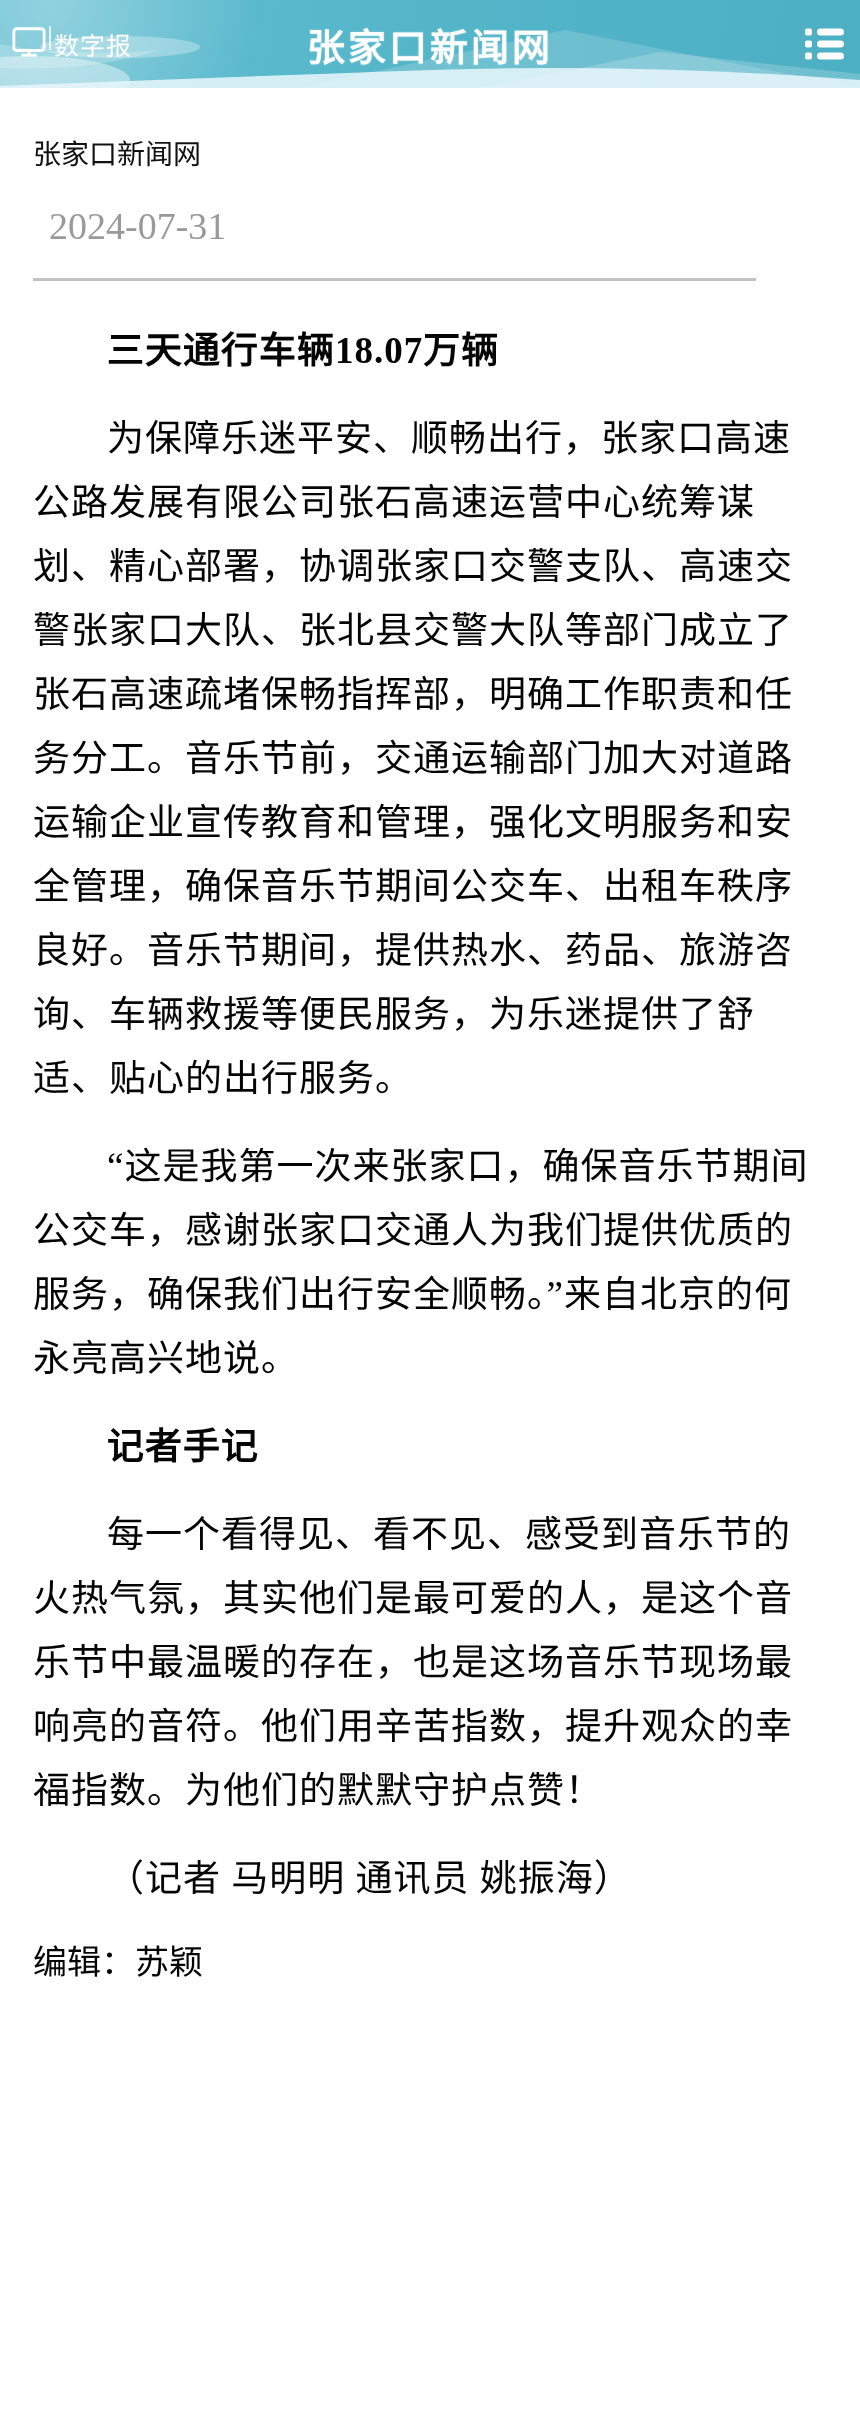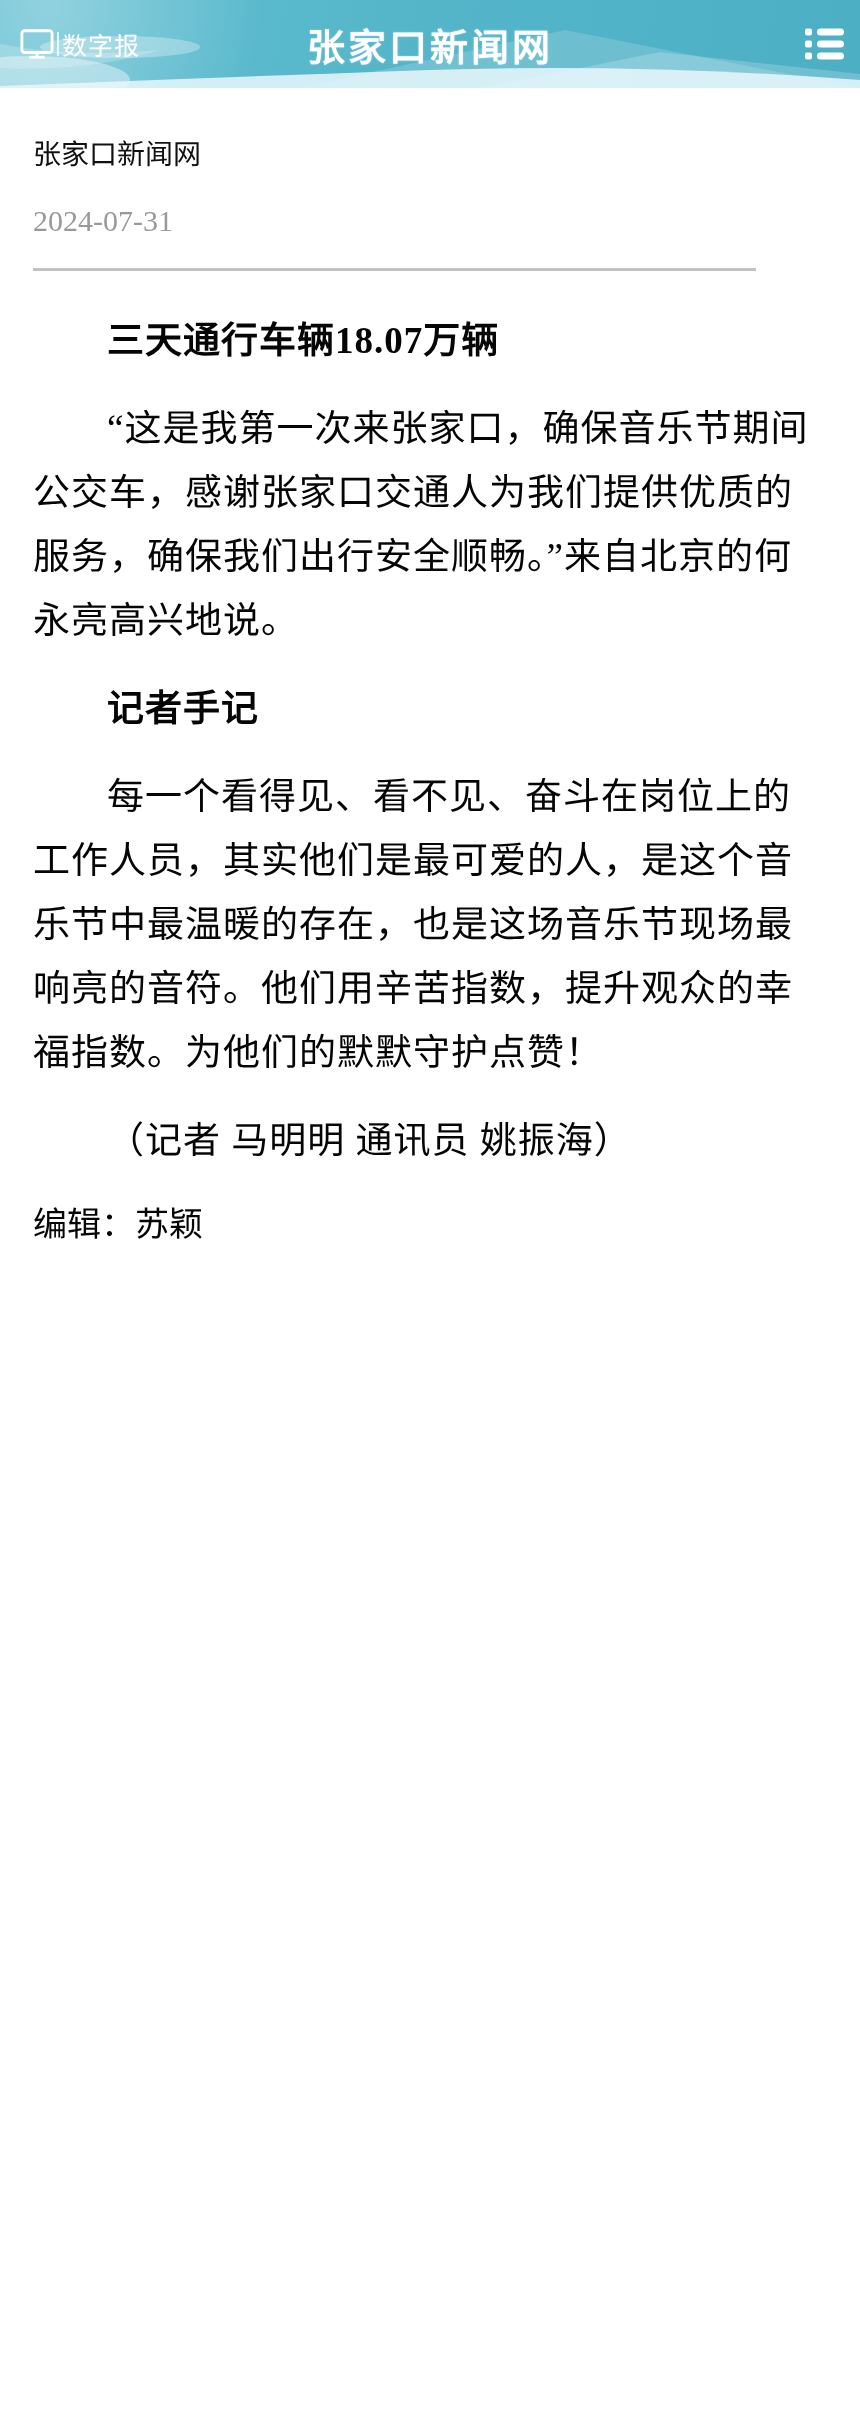--- a/index.html
+++ b/index.html
@@ -19,21 +19,21 @@
     background:
       radial-gradient(circle at 6% 8%, rgba(255,255,255,0.30), rgba(255,255,255,0) 26%),
       linear-gradient(100deg, var(--teal-start,#63bfd2) 0%, #55b6ca 45%, var(--teal-end,#4cafc4) 100%);
     overflow:hidden;
   }
   .header-decor{position:absolute;left:0;top:0;width:860px;height:88px;z-index:1;}
   .header-inner{
     position:relative;z-index:2;height:100%;
     display:flex;align-items:center;
   }
-  .header-left{display:flex;align-items:center;gap:3px;padding-left:20px;}
+  .header-left{display:flex;align-items:flex-start;gap:3px;padding-left:12px;}
   .monitor-btn{display:inline-flex;align-items:center;cursor:pointer;}
   .header-vline{width:2px;height:24px;background:rgba(255,255,255,0.75);}
   .digital-label{color:#ffffff;font-size:25px;letter-spacing:1px;cursor:pointer;}
   .site-logo{
     position:absolute;left:50%;top:50%;
     transform:translate(-50%,-50%);
     color:#ffffff;font-size:38px;font-weight:bold;letter-spacing:3px;
     white-space:nowrap;cursor:pointer;
     text-shadow:0 0 2px rgba(255,255,255,0.4);
   }
@@ -46,22 +46,23 @@
   .menu-bar{width:27px;height:7px;border-radius:4px;background:#ffffff;}
 
   
   .content{padding:0 33px;}
   .title{
     margin:24px 0 0 0;
     font-size:47px;line-height:70px;font-weight:400;color:#050505;
   }
   .source{margin-top:44px;font-size:28px;color:#111;}
   .date{
-    margin-top:32px;font-size:30px;color:var(--date-gray,#999999);
+    margin-top:32px;font-size:38px;color:var(--date-gray,#999999);
     font-family:"Liberation Serif", serif;
+    margin-left:16px;
   }
   .divider{
     margin:30px 0 0 0;border:none;height:3px;width:723px;
     background:var(--divider-gray,#c2c2c2);
   }
   .body-text{
     margin-top:38px;
     font-size:37px;line-height:64px;letter-spacing:1px;color:#050505;
     font-family:"Liberation Serif", serif;
   }
@@ -124,22 +125,23 @@
   <main class="content">
 
     <div class="source">张家口新闻网</div>
 
     <div class="date">2024-07-31</div>
 
     <hr class="divider">
 
     <div class="body-text">
         <p class="bold">三天通行车辆18.07万辆</p>
+        <p class="">为保障乐迷平安、顺畅出行，张家口高速公路发展有限公司张石高速运营中心统筹谋划、精心部署，协调张家口交警支队、高速交警张家口大队、张北县交警大队等部门成立了张石高速疏堵保畅指挥部，明确工作职责和任务分工。音乐节前，交通运输部门加大对道路运输企业宣传教育和管理，强化文明服务和安全管理，确保音乐节期间公交车、出租车秩序良好。音乐节期间，提供热水、药品、旅游咨询、车辆救援等便民服务，为乐迷提供了舒适、贴心的出行服务。</p>
         <p class="">“这是我第一次来张家口，确保音乐节期间公交车，感谢张家口交通人为我们提供优质的服务，确保我们出行安全顺畅。”来自北京的何永亮高兴地说。</p>
         <p class="bold">记者手记</p>
-        <p class="">每一个看得见、看不见、奋斗在岗位上的工作人员，其实他们是最可爱的人，是这个音乐节中最温暖的存在，也是这场音乐节现场最响亮的音符。他们用辛苦指数，提升观众的幸福指数。为他们的默默守护点赞！</p>
+        <p class="">每一个看得见、看不见、感受到音乐节的火热气氛，其实他们是最可爱的人，是这个音乐节中最温暖的存在，也是这场音乐节现场最响亮的音符。他们用辛苦指数，提升观众的幸福指数。为他们的默默守护点赞！</p>
         <p class="">（记者 马明明 通讯员 姚振海）</p>
       </div>
 
     <div class="editor">编辑：苏颖</div>
   </main>
 
 </div>
 
 </body></html>

